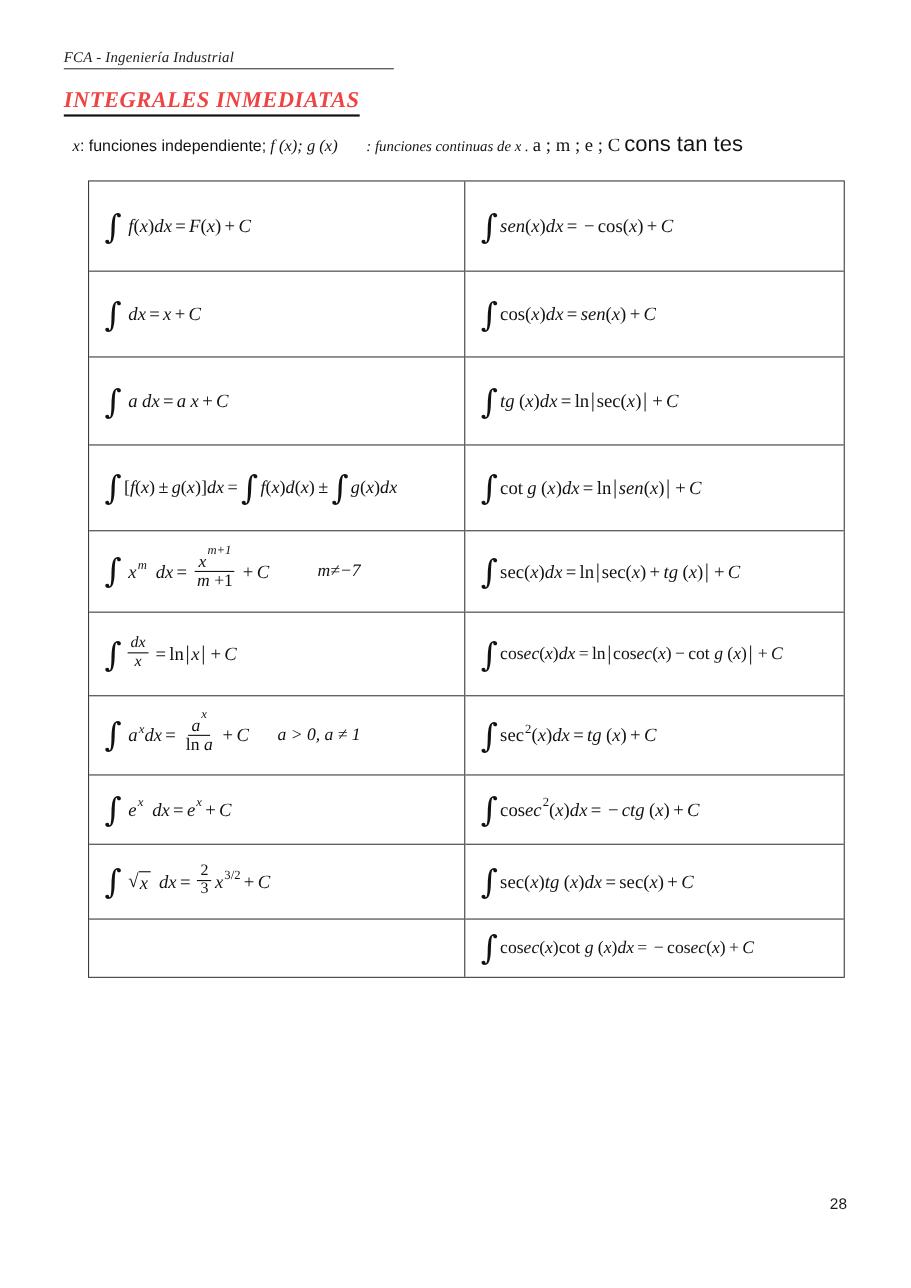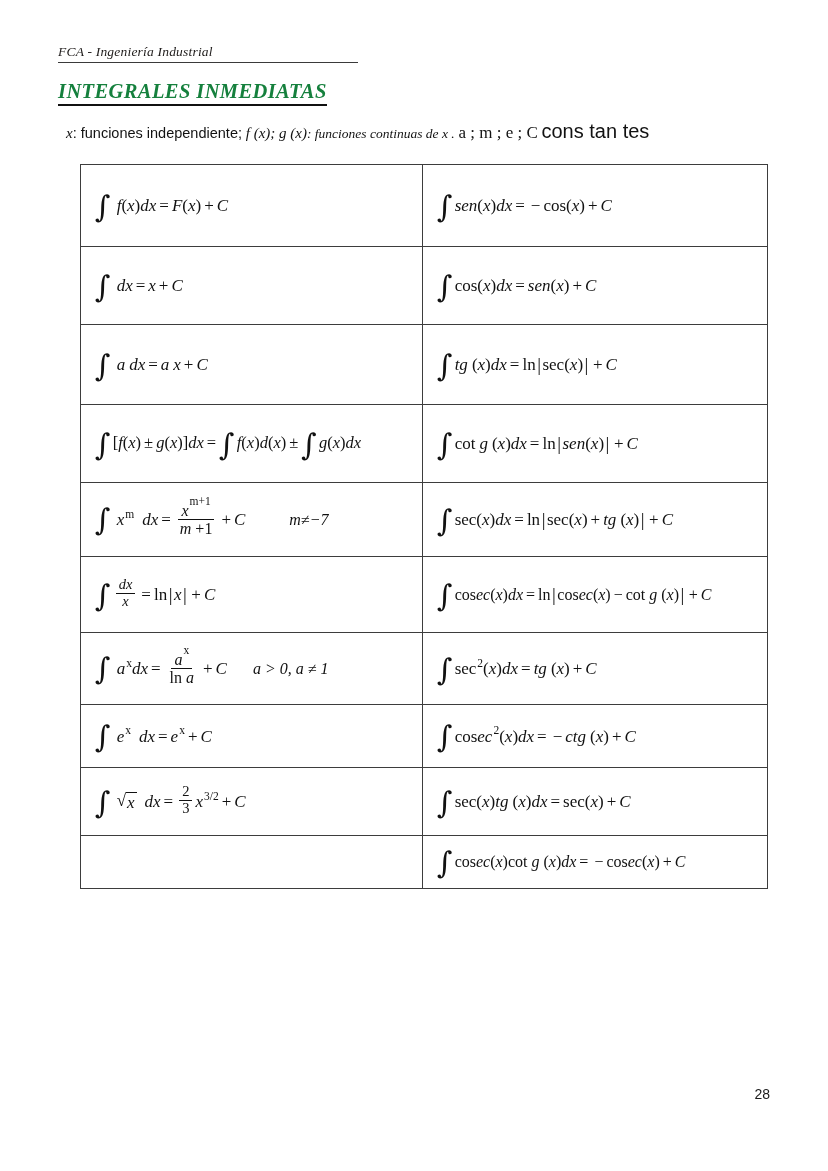--- a/index.html
+++ b/index.html
@@ -43,40 +43,40 @@
   
   .doc-title {
     position: absolute;
     left: 58px;
     top: 80px;
     font-family: "Liberation Serif", "DejaVu Serif", serif;
     font-style: italic;
     font-weight: bold;
     font-size: 20.5px;
     letter-spacing: .4px;
-    color: #15803d;
+    color: #ef4444;
     border-bottom: 2.2px solid #111;
     padding-bottom: 1px;
     display: inline-block;
   }
 
   
   .legend {
     position: absolute;
     left: 66px;
     top: 120px;
     width: 700px;
     font-size: 15px;
     line-height: 1.1;
     white-space: nowrap;
     color: #121212;
   }
   .legend .sans   { font-family: "Liberation Sans", sans-serif; font-size: 14.5px; }
   .legend .mi     { font-family: "Liberation Serif", serif; font-style: italic; }
-  .legend .mi-sm  { font-family: "Liberation Serif", serif; font-style: italic; font-size: 13.5px; }
+  .legend .mi-sm  { font-family: "Liberation Serif", serif; font-style: italic; font-size: 13.5px; padding-left: 26px; }
   .legend .mi-lg  { font-family: "Liberation Serif", serif; font-size: 17px; }
   .legend .up     { font-family: Liberation Sans, sans-serif; font-style: normal; font-size: 20px; }
 
   
   .table {
     position: absolute;
     left: 80px;
     top: 164px;
     width: 688px;
     height: 725px;
@@ -124,20 +124,21 @@
     margin-right: 2px;
   }
   .f .sp   { display: inline-block; width: 4px; }
   .f .sp2  { display: inline-block; width: 8px; }
   .f .op   { margin: 0 3px; font-style: normal; }
   .f .sup {
     font-size: 11.5px;
     vertical-align: super;
     position: relative;
     top: -5px;
+    font-style: italic;
     margin-left: 1px;
   }
   .f .sup-rm {
     font-size: 11.5px;
     position: relative;
     top: -5px;
     font-style: normal;
     margin-left: 1px;
   }
   .f .bar {

